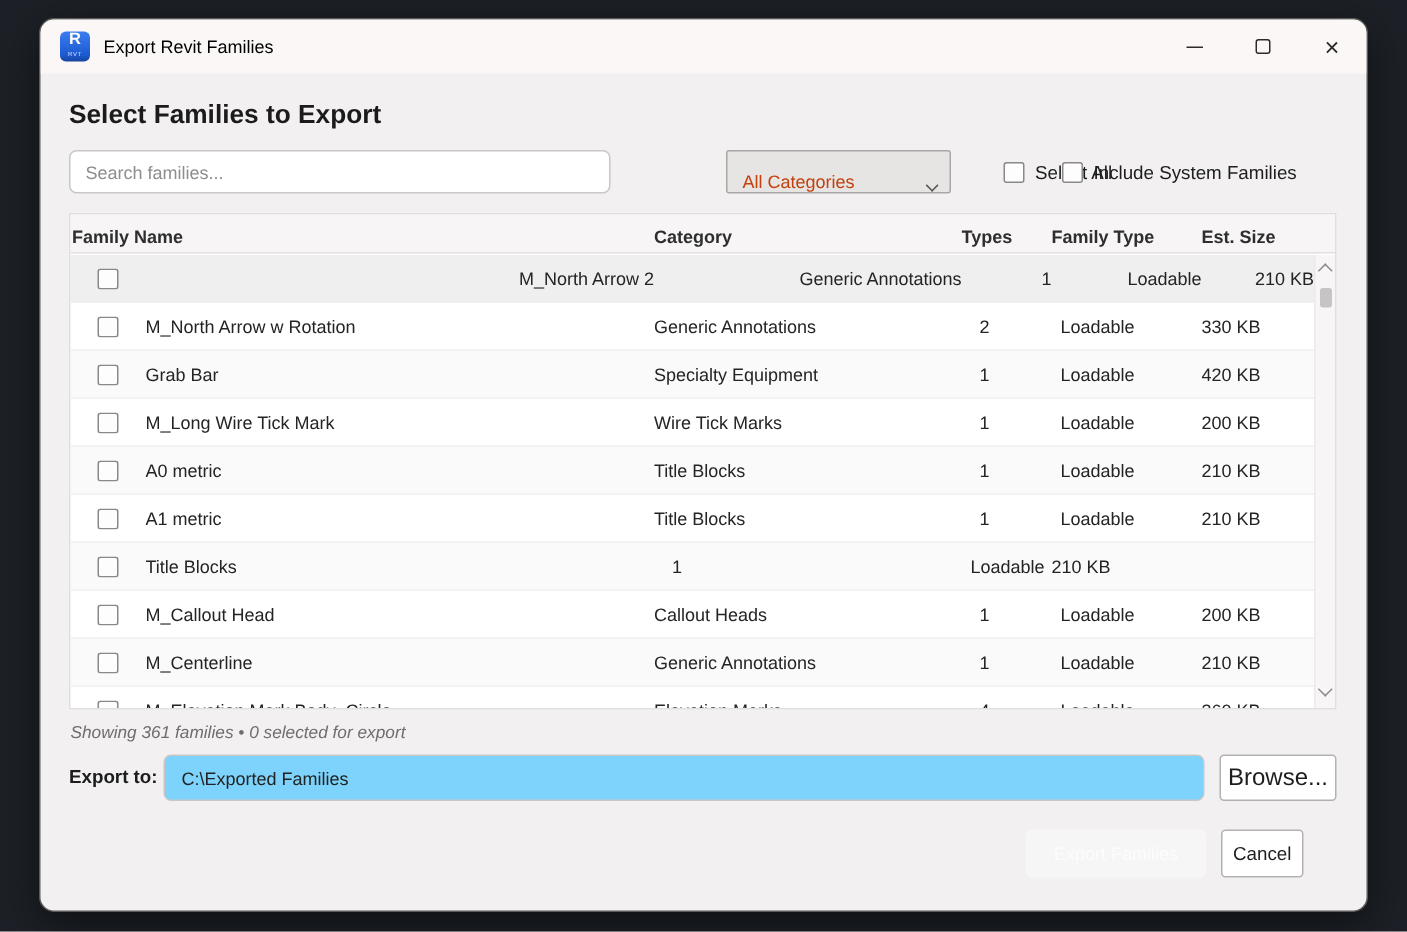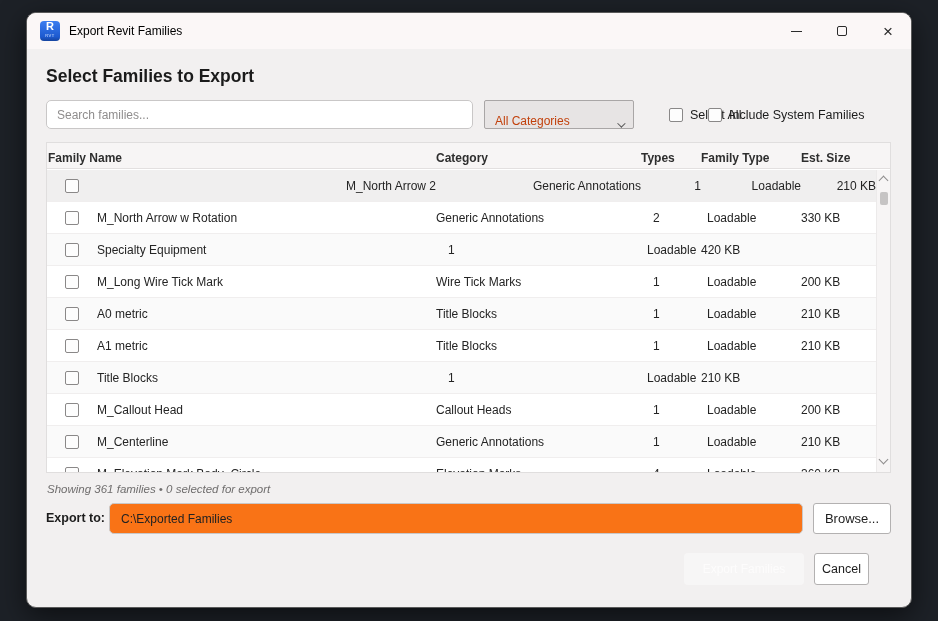--- a/index.html
+++ b/index.html
@@ -35,21 +35,21 @@
   .glyph-max { width:10px; height:10px; border:1.4px solid #2b2b2b; border-radius:2px; }
   .glyph-close { font-size:17px; color:#2b2b2b; line-height:1; font-weight:400; }
   
   .heading {
     position:absolute; left:19px; top:53px;
     font-size:17.5px; font-weight:bold; color:#1b1b1b;
   }
   
   .filter-row { position:absolute; left:0; top:87px; width:100%; height:29px; }
   .search-input {
-    position:absolute; left:19px; top:0; width:427px; height:29px;
+    position:absolute; left:19px; top:0; width:361px; height:29px;
     background:#ffffff; border:1px solid #c9c7c7; border-radius:5px;
     font-family:inherit; font-size:12px; color:#0f172a; padding:0 10px; outline:none;
   }
   .search-input::placeholder { color:#8f8d8d; }
   .category-select {
     position:absolute; left:457px; top:0; width:150px; height:29px;
     background:#e7e4e4; border:1px solid #a9a6a6; border-radius:2px;
     display:flex; align-items:flex-end; padding:0 10px;
     font-size:12px; color:#c2410c; cursor:default;
   }
@@ -101,27 +101,27 @@
   
   .status-text {
     position:absolute; left:20px; top:470px;
     font-size:11.5px; font-style:italic; color:#6f6d6d;
   }
   
   .export-row { position:absolute; left:0; top:490px; width:100%; height:31px; }
   .export-label { position:absolute; left:19px; top:8px; font-size:12.5px; font-weight:bold; color:#1c1c1c; }
   .path-input {
     position:absolute; left:82px; top:0; width:694px; height:31px;
-    background:#f97316; border:1px solid #c9c7c7; border-radius:5px;
+    background:#7dd3fc; border:1px solid #c9c7c7; border-radius:5px;
     font-family:inherit; font-size:12px; color:#222; padding:0 11px; outline:none;
   }
   .browse-btn {
     position:absolute; left:786px; top:0; width:78px; height:31px;
     background:#ffffff; border:1px solid #b3b1b1; border-radius:3px;
-    font-family:inherit; font-size:13px; color:#1d1d1d; cursor:default;
+    font-family:inherit; font-size:16px; color:#1d1d1d; cursor:default;
   }
   
   .export-btn {
     position:absolute; left:657px; top:540px; width:120px; height:32px;
     background:#f7f6f6; border:none; border-radius:4px;
     font-family:inherit; font-size:12px; color:#fdfcfc; cursor:default;
   }
   .cancel-btn {
     position:absolute; left:787px; top:540px; width:55px; height:32px;
     background:#ffffff; border:1px solid #b3b1b1; border-radius:3px;
@@ -199,20 +199,21 @@
       <div class="cell c-cat">Generic Annotations</div>
       <div class="cell c-types">2</div>
       <div class="cell c-ftype">Loadable</div>
       <div class="cell c-size">330 KB</div>
     </div>
 
     <div class="trow stripe">
       <div class="cell c-check">
             <span class="checkbox"></span>
           </div>
+      <div class="cell c-name">Grab Bar</div>
       <div class="cell c-cat">Specialty Equipment</div>
       <div class="cell c-types">1</div>
       <div class="cell c-ftype">Loadable</div>
       <div class="cell c-size">420 KB</div>
     </div>
 
     <div class="trow">
       <div class="cell c-check">
             <span class="checkbox"></span>
           </div>

